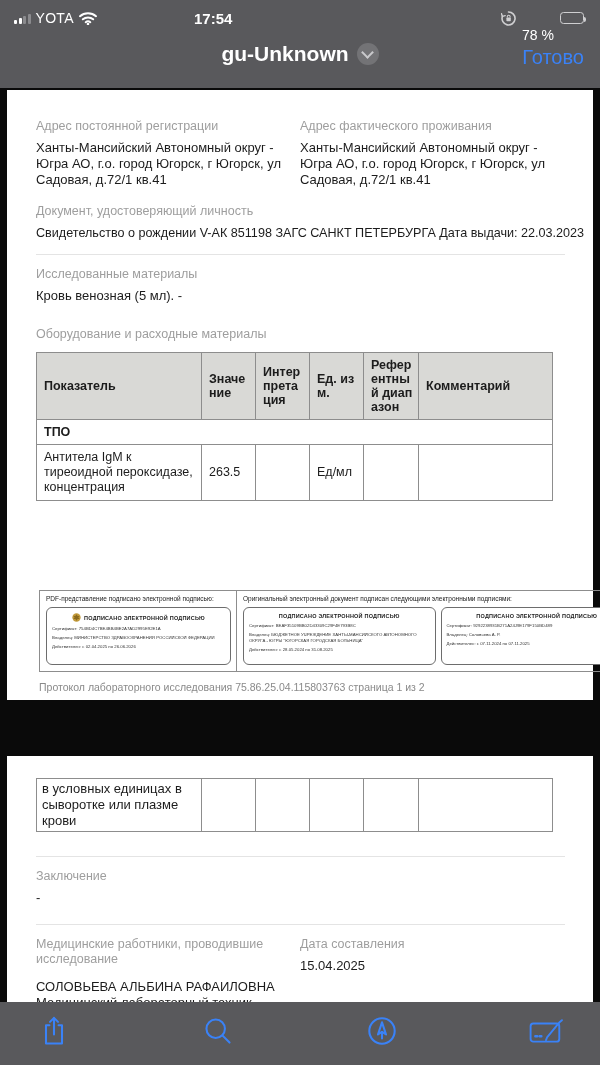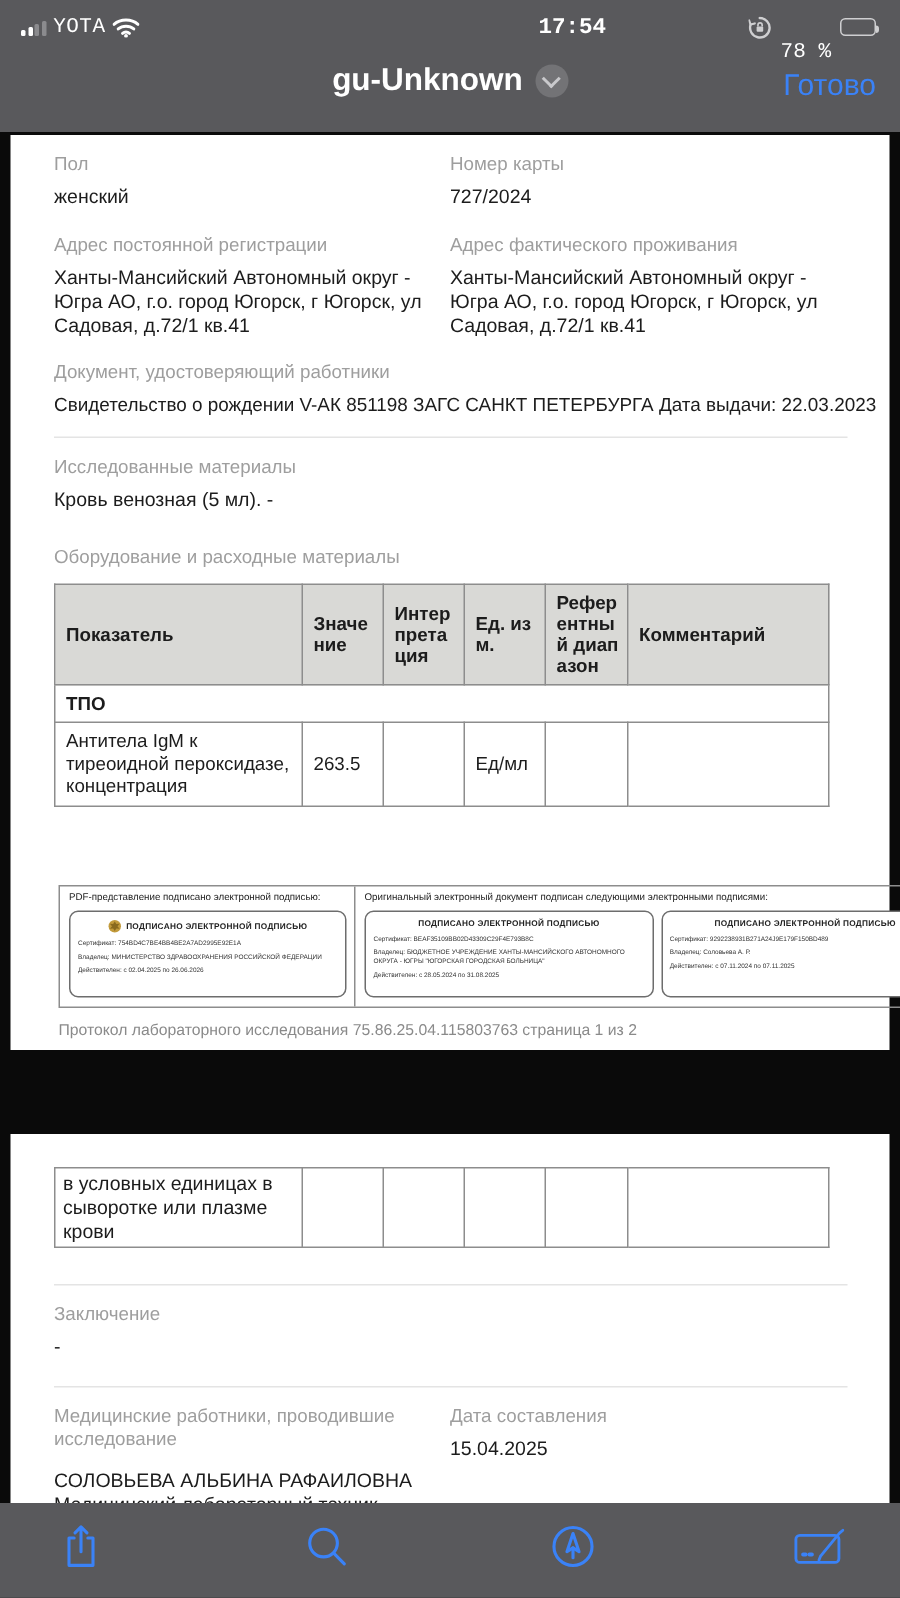--- a/index.html
+++ b/index.html
@@ -1,28 +1,28 @@
 <!DOCTYPE html>
 <html><head>
 <meta charset="utf-8">
 <style>
   * { margin:0; padding:0; box-sizing:border-box; }
   html,body { width:600px; height:1065px; background:#000; overflow:hidden;
     font-family:"Liberation Sans","DejaVu Sans",sans-serif; }
 
   
   .chrome-top { position:absolute; top:0; left:0; width:600px; height:88px; background:#59595C; }
-  .status-bar { height:32px; display:flex; align-items:center; padding:4px 16px 0 14px; color:#fff;font-family:Liberation Mono, monospace; }
+  .status-bar { height:32px; display:flex; align-items:center; padding:4px 16px 0 14px; color:#fff; }
   .sb-left { display:flex; align-items:center; gap:5px; width:180px; }
   .signal { display:flex; align-items:flex-end; gap:1.5px; height:11px; }
   .signal i { width:3px; border-radius:1px; background:#fff; display:block; }
   .signal i:nth-child(1){height:4px;} .signal i:nth-child(2){height:6px;}
   .signal i:nth-child(3){height:8px; background:#8b8b8e;} .signal i:nth-child(4){height:10px; background:#8b8b8e;}
   .carrier { font-size:14px; font-weight:500; letter-spacing:.3px; }
-  .sb-time { flex:1; text-align:right; font-size:15px; font-weight:700; padding-right:30px; }
+  .sb-time { flex:1; text-align:left; font-size:15px; font-weight:700; padding-right:30px; }
   .sb-right { display:flex; align-items:center; gap:6px; width:150px; justify-content:flex-end; }
   .pct { font-size:14px; font-weight:400;margin-top:34px; }
   .battery { position:relative; width:24px; height:12px; border:1px solid #cfcfd1; border-radius:3.5px; padding:1.5px; }
   .battery .fill { height:100%; width:78%; background:#fff; border-radius:1.5px; }
   .battery .nub { position:absolute; right:-3px; top:3.5px; width:2px; height:5px; background:#cfcfd1; border-radius:0 2px 2px 0; }
 
   .nav-bar { position:relative; height:56px; }
   .nav-title-wrap { position:absolute; left:0; right:0; top:10px; text-align:center; }
   .nav-title { color:#fff; font-size:21px; font-weight:700; vertical-align:middle; }
   .chevron-circle { display:inline-flex; align-items:center; justify-content:center; width:22px; height:22px;
@@ -119,44 +119,34 @@
     <div class="nav-title-wrap">
       <span class="nav-title">gu-Unknown</span><span class="chevron-circle"></span>
     </div>
     <button class="nav-done">Готово</button>
   </div>
 </div>
 
 <div class="viewer">
 
   <div class="page page1">
-    <div class="two-col">
-      <div>
-        <div class="f-label">Пол</div>
-        <div class="f-value">женский</div>
-      </div>
-      <div>
-        <div class="f-label">Номер карты</div>
-        <div class="f-value">727/2024</div>
-      </div>
-    </div>
 
     <div class="two-col" style="margin-top:17px;">
       <div style="padding-right:14px;">
         <div class="f-label">Адрес постоянной регистрации</div>
         <div class="f-value">Ханты-Мансийский Автономный округ - Югра АО, г.о. город Югорск, г Югорск, ул Садовая, д.72/1 кв.41</div>
       </div>
       <div>
         <div class="f-label">Адрес фактического проживания</div>
         <div class="f-value">Ханты-Мансийский Автономный округ - Югра АО, г.о. город Югорск, г Югорск, ул Садовая, д.72/1 кв.41</div>
       </div>
     </div>
 
     <div style="margin-top:16px;">
-      <div class="f-label">Документ, удостоверяющий работники</div>
+      <div class="f-label">Документ, удостоверяющий личность</div>
       <div class="f-value" style="white-space:nowrap; font-size:12.6px;">Свидетельство о рождении  V-АК  851198  ЗАГС САНКТ ПЕТЕРБУРГА  Дата выдачи: 22.03.2023</div>
     </div>
 
     <div class="divider"></div>
 
     <div>
       <div class="f-label">Исследованные материалы</div>
       <div class="f-value">Кровь венозная  (5  мл).  -</div>
     </div>
 

